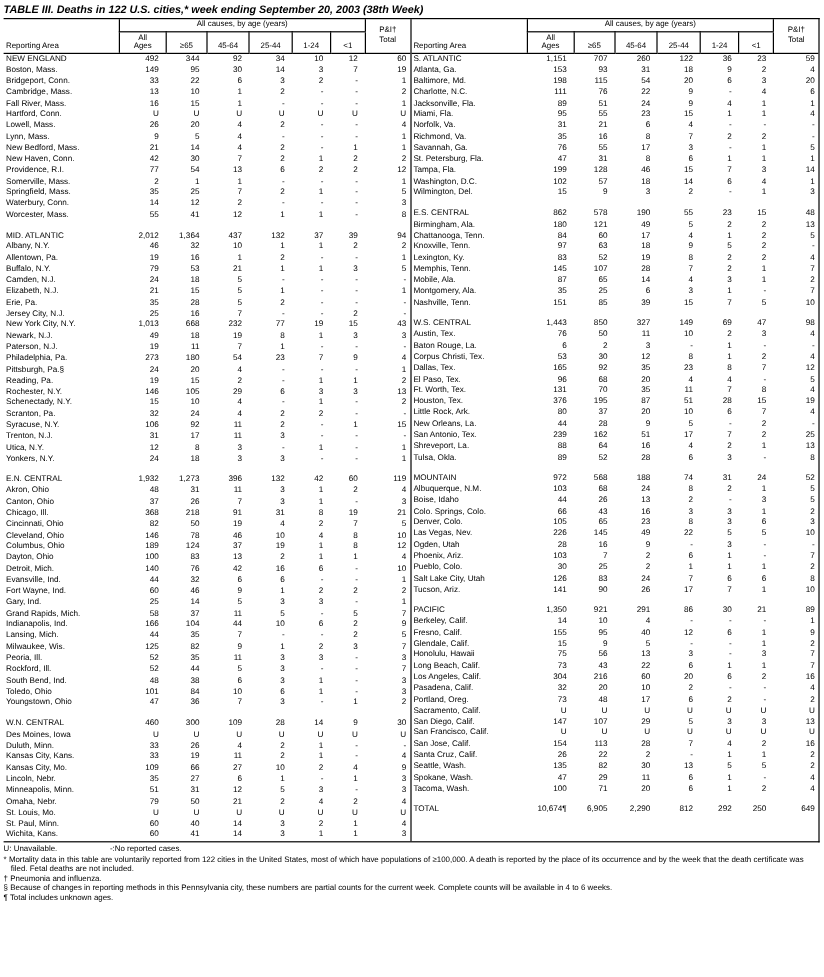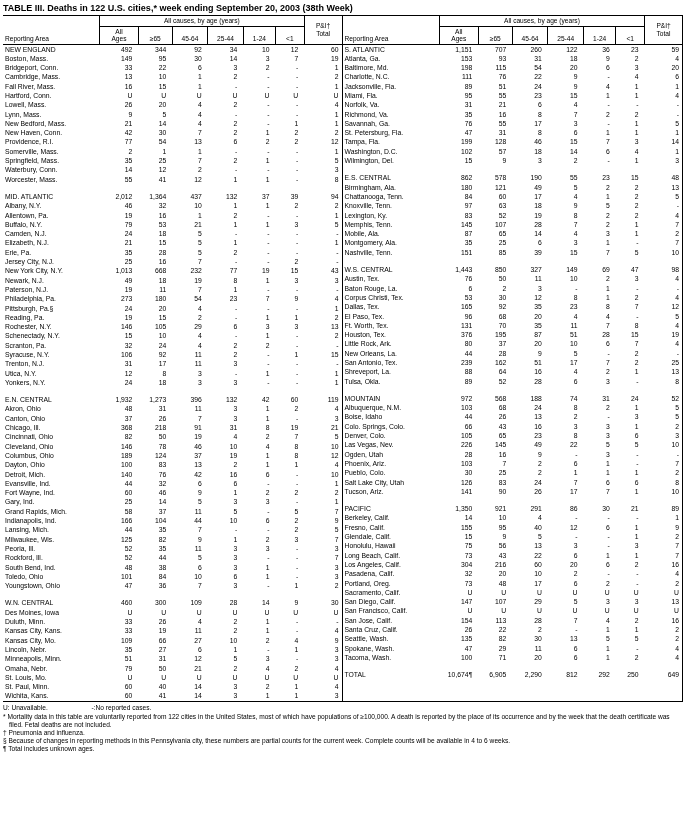--- a/index.html
+++ b/index.html
@@ -2,21 +2,21 @@
 <html><head>
 <meta charset="utf-8">
 <style>
   * { box-sizing: border-box; }
   html, body { margin: 0; padding: 0; background: #fff; }
   .page {
     width: 687px; height: 814px;
     font-family: "Liberation Sans", sans-serif;
     color: #000; padding: 3px 4px 0 3px; overflow: hidden; background: #fff;
   }
-  .title { font-size: 9px; font-weight: bold; line-height: 11px; margin-bottom: 1px; }
+  .title { font-size: 9px; font-weight: bold; line-height: 11px; margin-bottom: 1px; font-style: italic; }
   .tables { display: flex; border-top: 1px solid #000; border-bottom: 1px solid #000; border-right: 1px solid #000; }
   .tcol { width: 50%; }
   .tcol.left { border-right: 1px solid #000; }
   table { width: 100%; border-collapse: collapse; table-layout: fixed; }
   th { font-weight: normal; font-size: 6.6px; line-height: 7.5px; padding: 1px 2px; white-space: pre-line; }
   thead th { border-bottom: 1px solid #000; }
   .group-h { text-align: center; border-left: 1px solid #000; }
   .area-h  { text-align: left; vertical-align: bottom; padding-left: 2px; }
   .pi-h    { text-align: center; border-left: 1px solid #000; vertical-align: middle; }
   .age-h   { text-align: center; vertical-align: bottom; border-left: 1px solid #000; }

